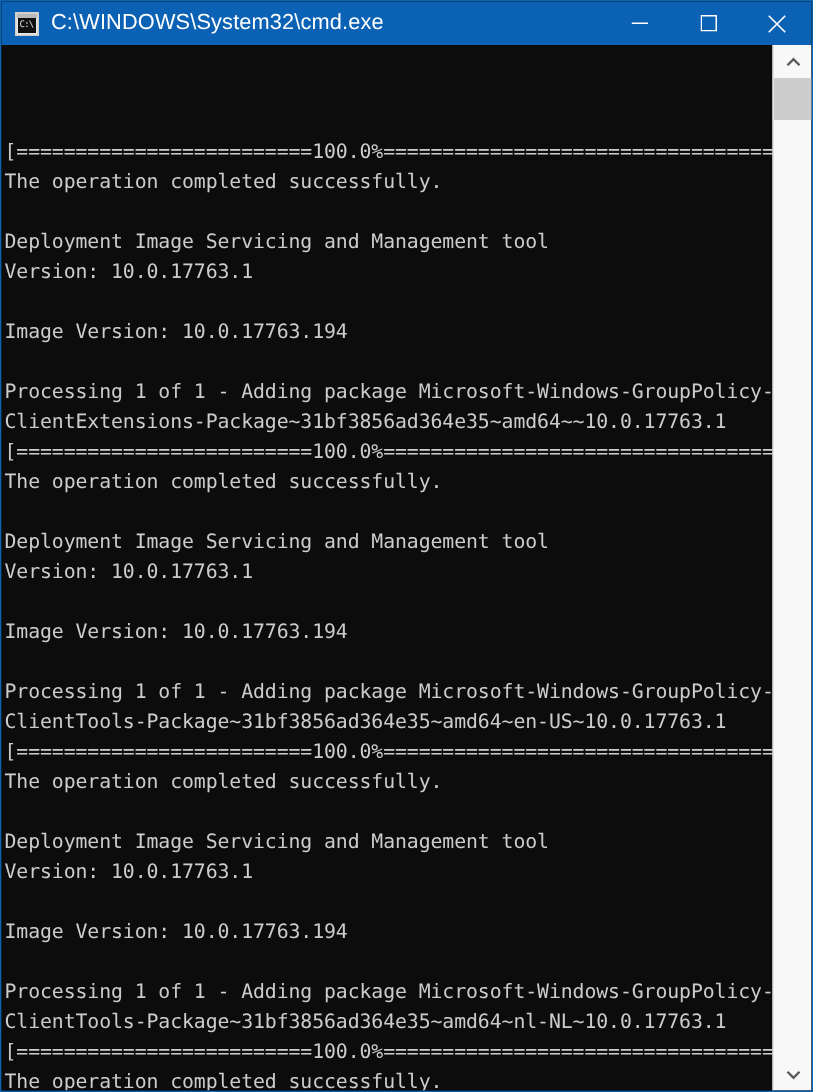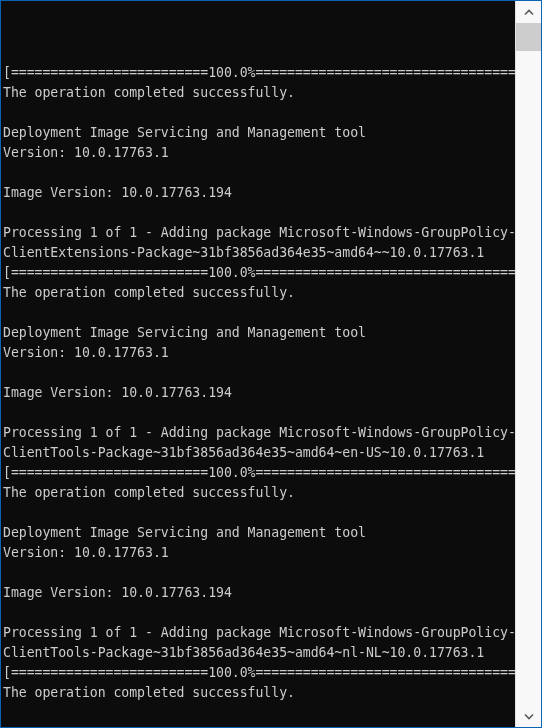--- a/index.html
+++ b/index.html
@@ -134,20 +134,44 @@
     top: 0;
     height: 28px;
     background: #cdcdcd;
   }
 </style>
 </head>
 <body>
 
 <div class="window">
 
+  <div class="titlebar">
+    <div class="title-icon">
+      <div class="bar"></div>
+      <div class="scr">C:\</div>
+    </div>
+    <div class="title-text">C:\WINDOWS\System32\cmd.exe</div>
+    <div class="title-spacer"></div>
+
+    <div class="winbtn">
+      <svg width="11" height="11" viewBox="0 0 11 11" aria-hidden="true">
+        <rect x="0" y="5" width="11" height="1" fill="#ffffff"></rect>
+      </svg>
+    </div>
+    <div class="winbtn">
+      <svg width="11" height="11" viewBox="0 0 11 11" aria-hidden="true">
+        <rect x="0.5" y="0.5" width="10" height="10" fill="none" stroke="#ffffff" stroke-width="1"></rect>
+      </svg>
+    </div>
+    <div class="winbtn close">
+      <svg width="12" height="12" viewBox="0 0 12 12" aria-hidden="true">
+        <path d="M0.5 0.5 L11.5 11.5 M11.5 0.5 L0.5 11.5" stroke="#ffffff" stroke-width="1.1" fill="none"></path>
+      </svg>
+    </div>
+  </div>
 
   <div class="body-area">
     <div class="console">
       
     <div class="line">[=========================100.0%=================================]</div><div class="line">The operation completed successfully.</div><div class="line">&nbsp;</div><div class="line">Deployment Image Servicing and Management tool</div><div class="line">Version: 10.0.17763.1</div><div class="line">&nbsp;</div><div class="line">Image Version: 10.0.17763.194</div><div class="line">&nbsp;</div><div class="line">Processing 1 of 1 - Adding package Microsoft-Windows-GroupPolicy-</div><div class="line">ClientExtensions-Package~31bf3856ad364e35~amd64~~10.0.17763.1</div><div class="line">[=========================100.0%=================================]</div><div class="line">The operation completed successfully.</div><div class="line">&nbsp;</div><div class="line">Deployment Image Servicing and Management tool</div><div class="line">Version: 10.0.17763.1</div><div class="line">&nbsp;</div><div class="line">Image Version: 10.0.17763.194</div><div class="line">&nbsp;</div><div class="line">Processing 1 of 1 - Adding package Microsoft-Windows-GroupPolicy-</div><div class="line">ClientTools-Package~31bf3856ad364e35~amd64~en-US~10.0.17763.1</div><div class="line">[=========================100.0%=================================]</div><div class="line">The operation completed successfully.</div><div class="line">&nbsp;</div><div class="line">Deployment Image Servicing and Management tool</div><div class="line">Version: 10.0.17763.1</div><div class="line">&nbsp;</div><div class="line">Image Version: 10.0.17763.194</div><div class="line">&nbsp;</div><div class="line">Processing 1 of 1 - Adding package Microsoft-Windows-GroupPolicy-</div><div class="line">ClientTools-Package~31bf3856ad364e35~amd64~nl-NL~10.0.17763.1</div><div class="line">[=========================100.0%=================================]</div><div class="line">The operation completed successfully.</div></div>
 
     <div class="scrollbar">
       <div class="sb-arrow">
         <svg width="10" height="7" viewBox="0 0 10 7" aria-hidden="true">
           <path d="M1 5.5 L5 1.5 L9 5.5" stroke="#5a5a5a" stroke-width="1.6" fill="none"></path>

